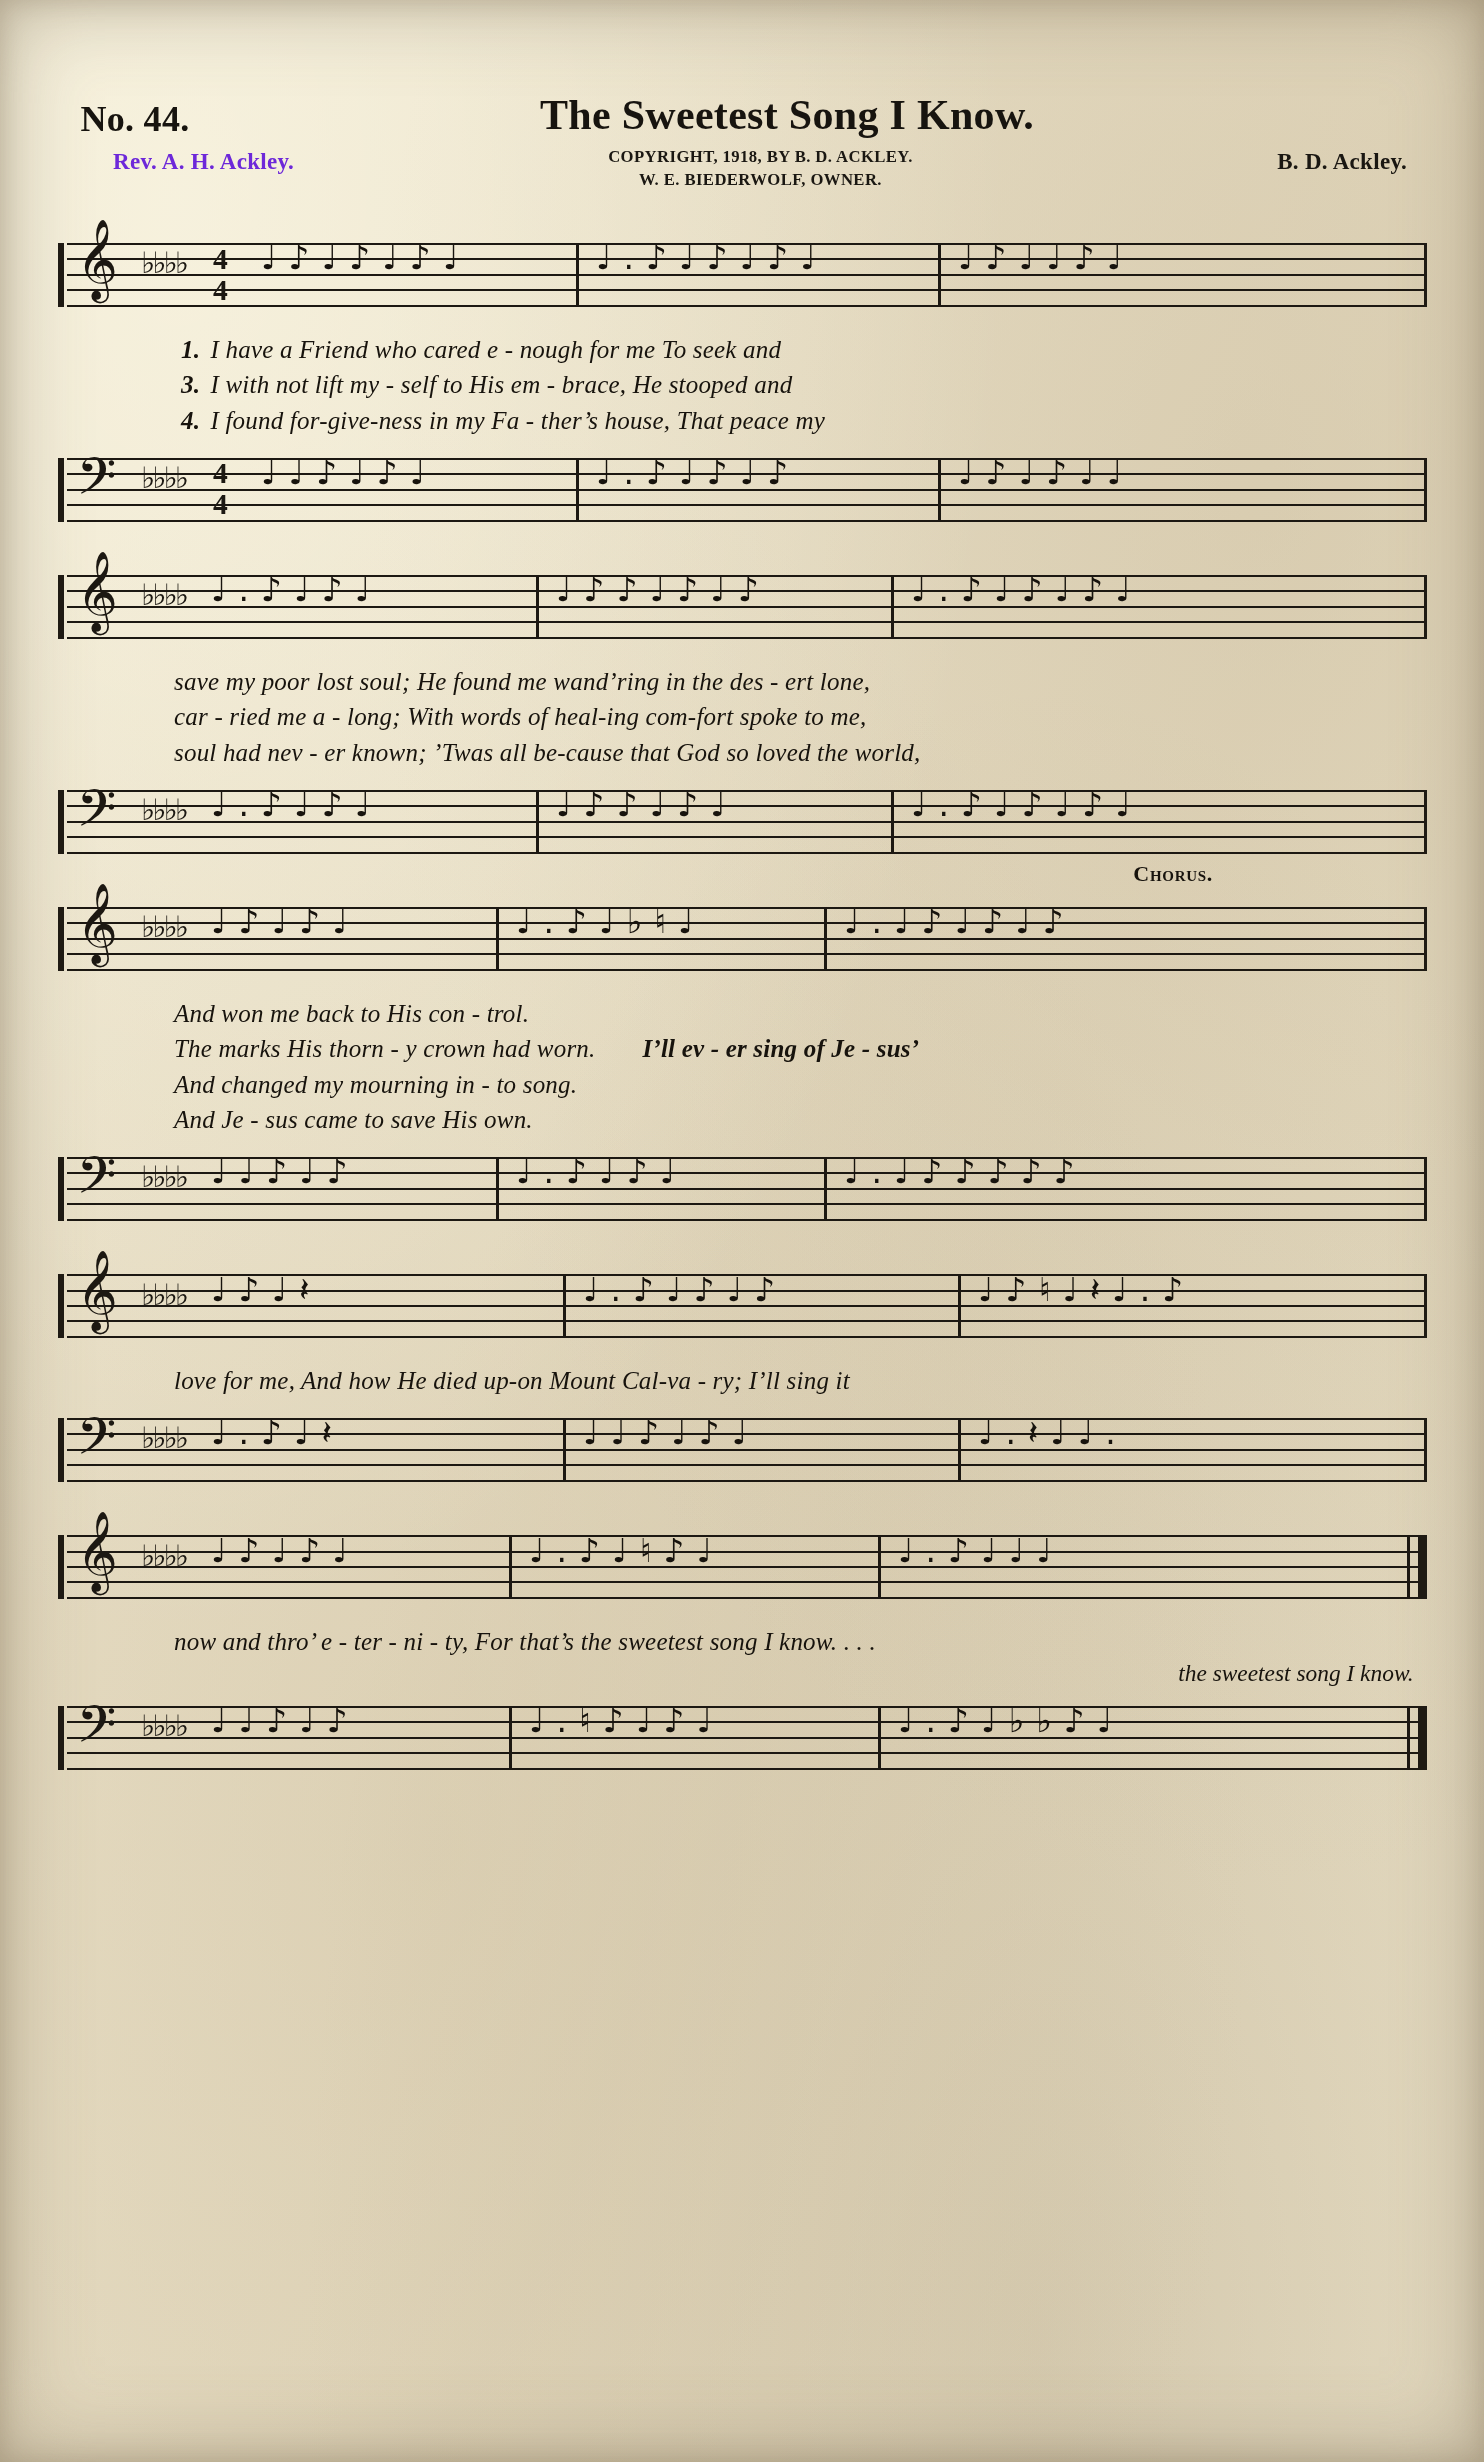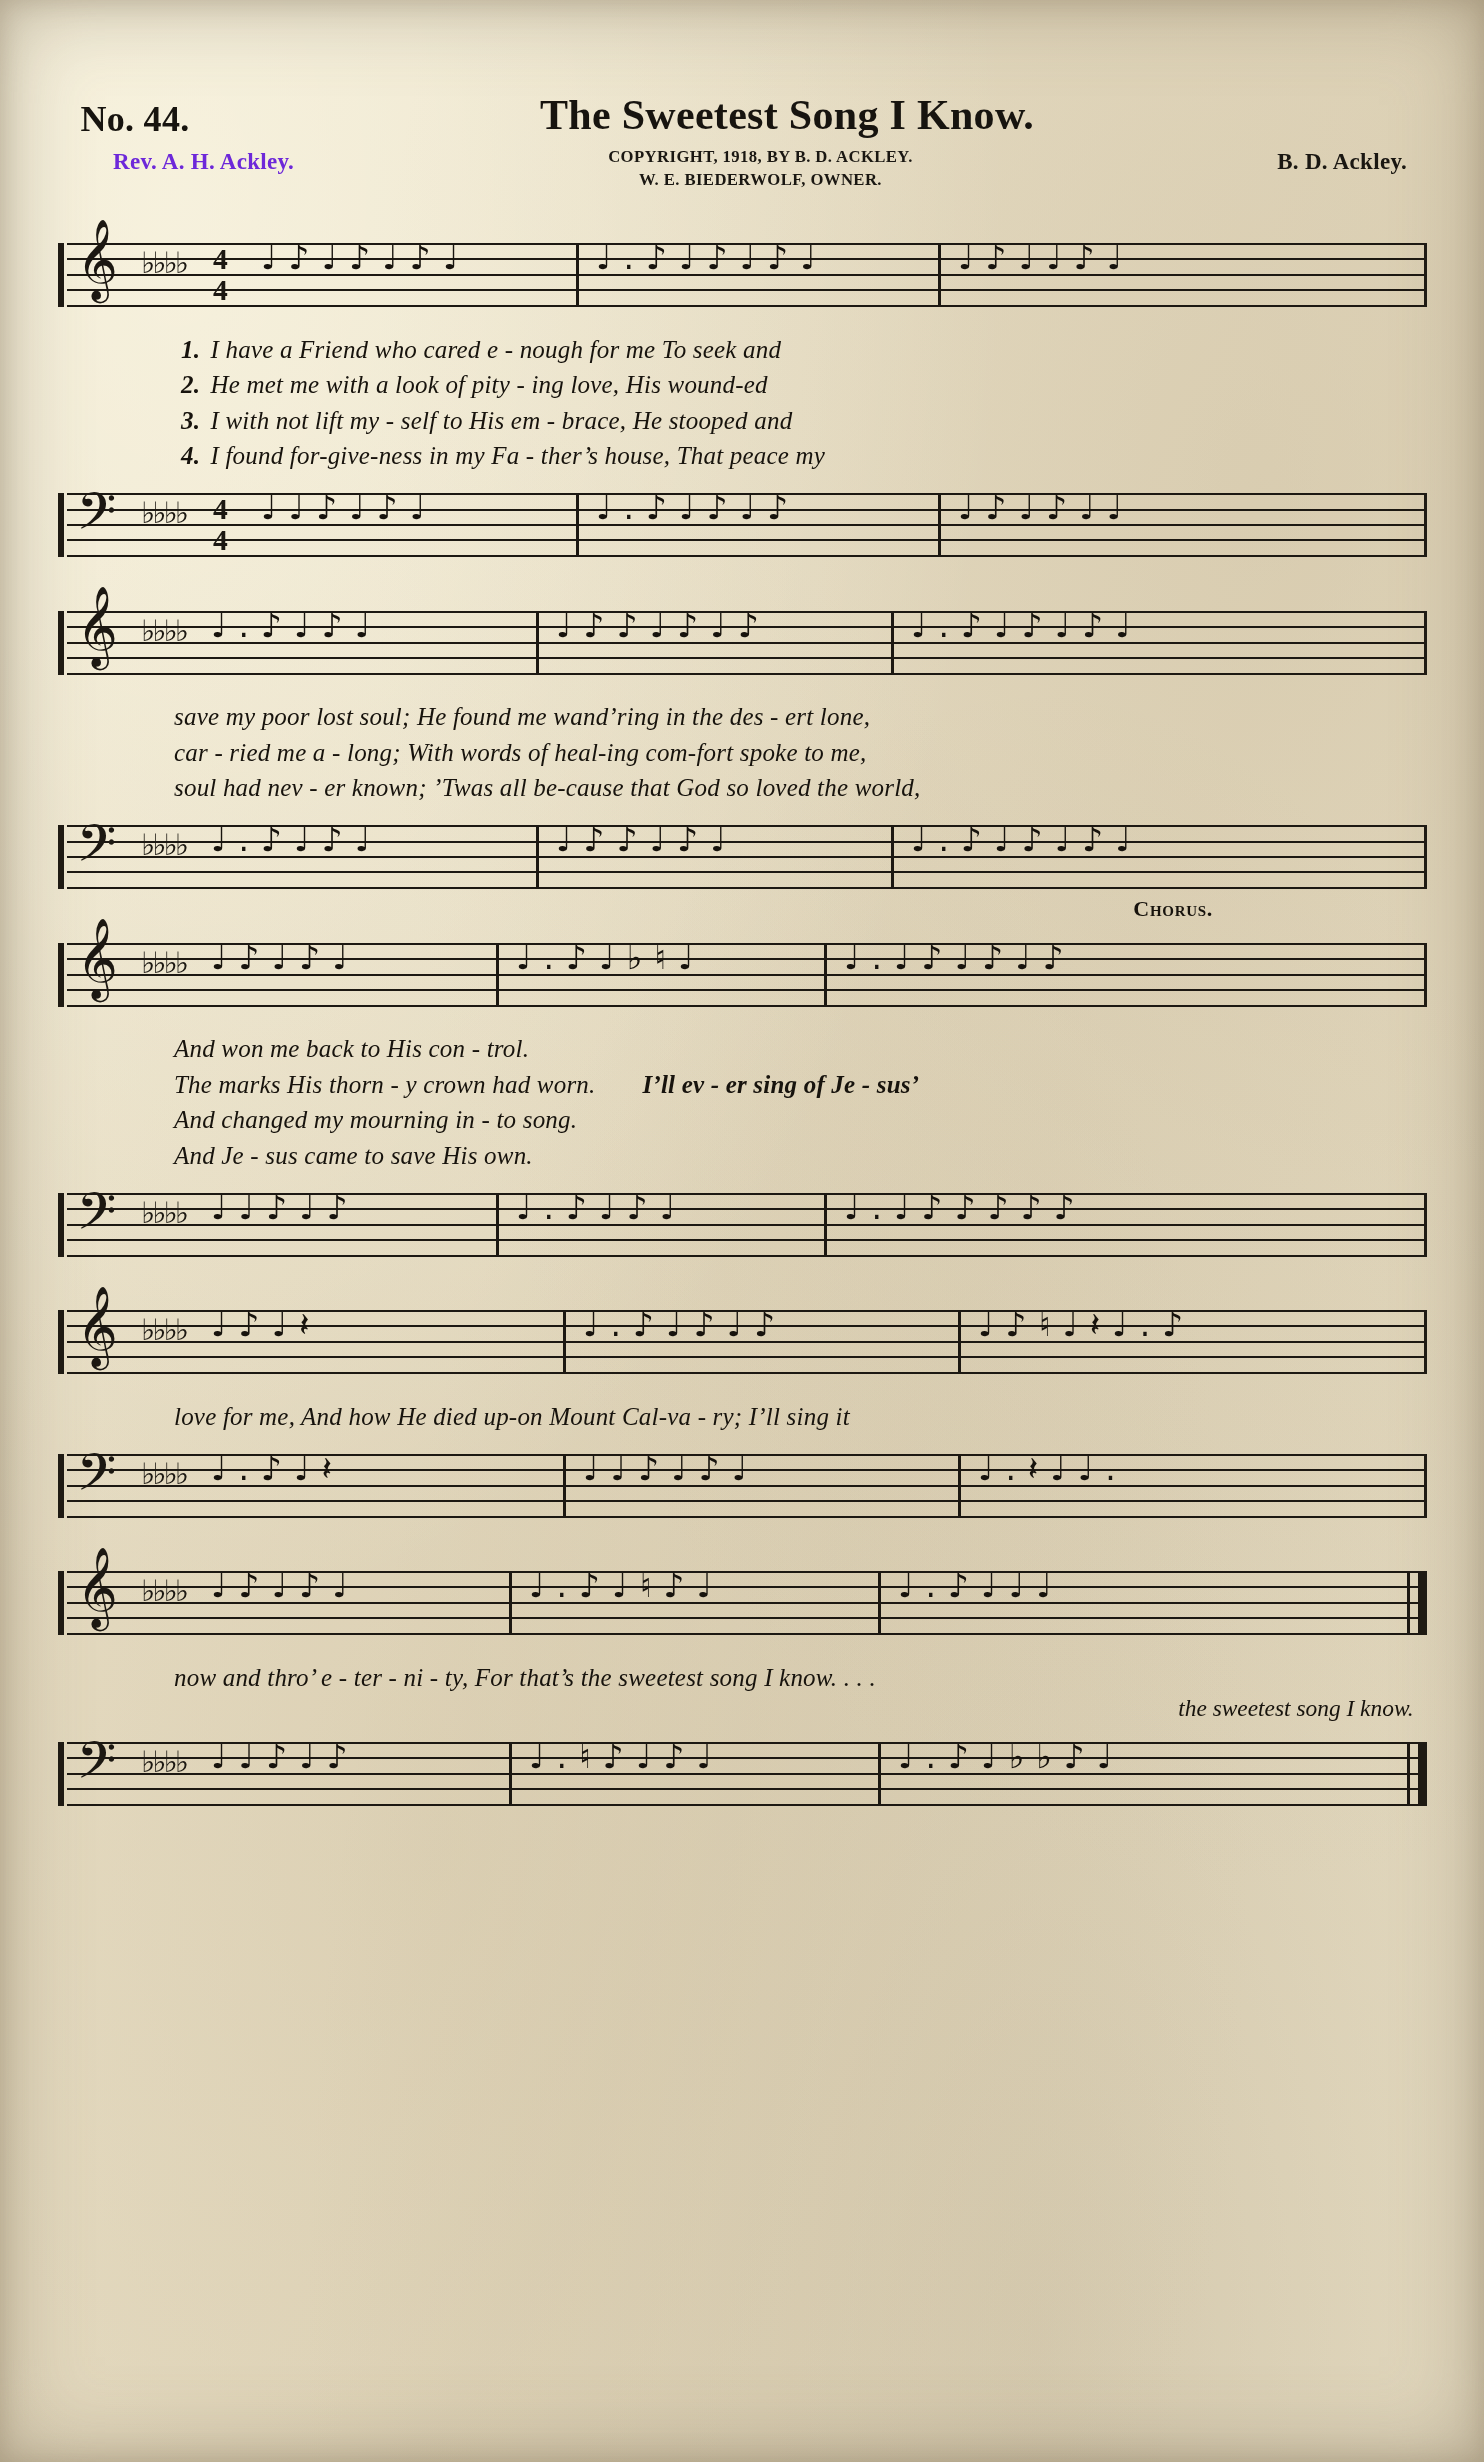--- a/index.html
+++ b/index.html
@@ -270,21 +270,20 @@
         <div class="noteglyphs" style="left:194px">♩♪♩♪♩♪♩</div>
         <div class="barline" style="left:509px"></div>
         <div class="noteglyphs" style="left:529px">♩.♪♩♪♩♪♩</div>
         <div class="barline" style="left:871px"></div>
         <div class="noteglyphs" style="left:891px">♩♪♩♩♪♩</div>
         <div class="barline end" style="right:0"></div>
       </div>
 
       <div class="lyric-block">
         <div class="lyric-line"><span class="vnum">1.</span><span>I  have   a  Friend who cared  e - nough  for    me       To  seek and</span></div>
-        <div class="lyric-line"><span class="vnum">2.</span><span>He met  me  with    a    look  of   pity - ing   love,   His wound-ed</span></div>
         <div class="lyric-line"><span class="vnum">3.</span><span>I  with not  lift   my - self  to   His   em - brace,  He stooped and</span></div>
         <div class="lyric-line"><span class="vnum">4.</span><span>I  found for-give-ness  in   my  Fa - ther’s house, That peace my</span></div>
       </div>
 
       <div class="stave-block">
         <div class="bracket-left"></div>
         <div class="stave-lines">
             <i></i>
             <i></i>
             <i></i>

